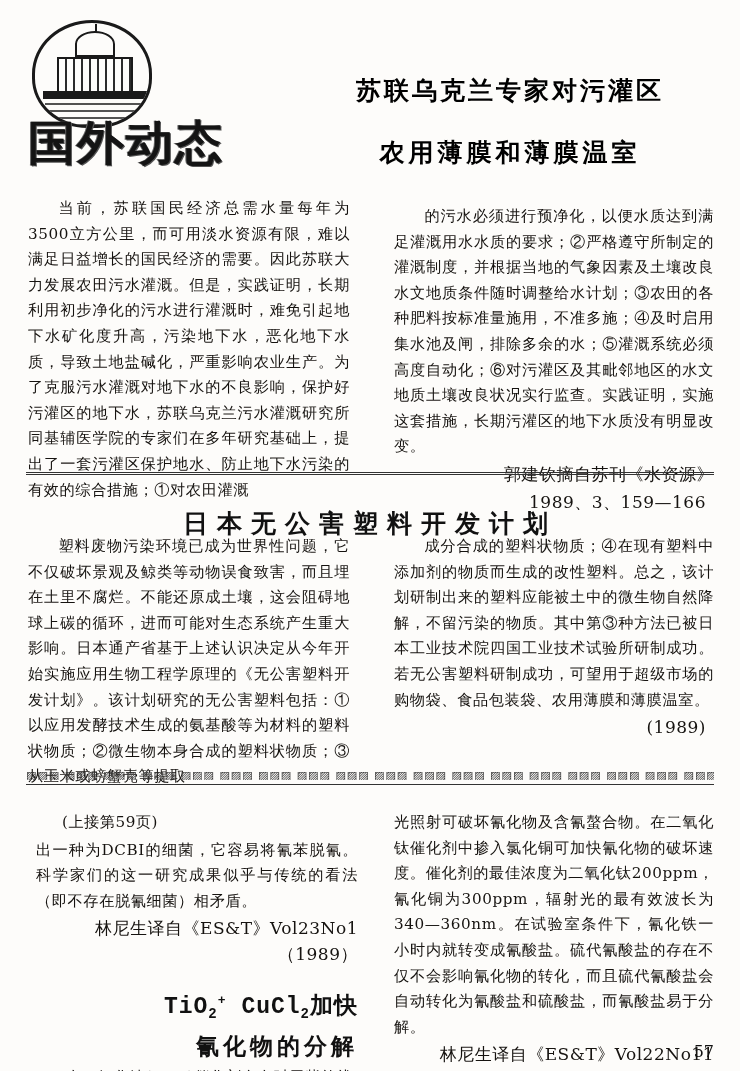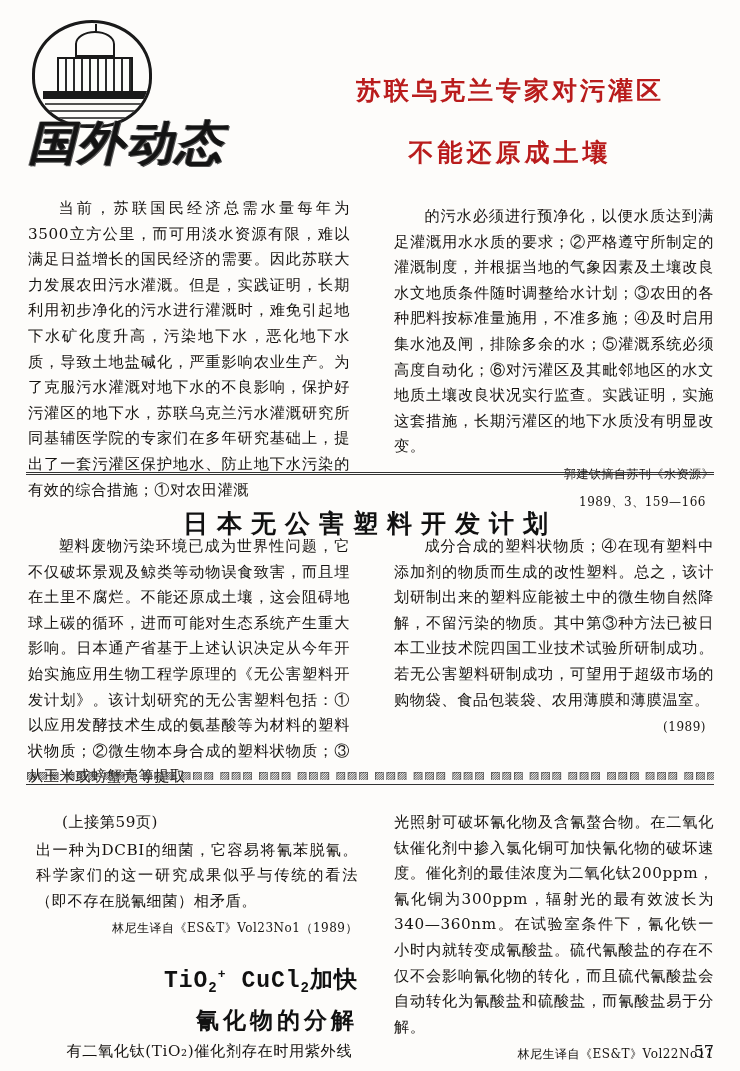--- a/index.html
+++ b/index.html
@@ -90,35 +90,34 @@
     position: absolute;
     left: 2px; top: 96px;
     width: 198px; height: 70px;
     font-family: "DejaVu Serif", serif;
     font-weight: 700;
     font-size: 47px;
     letter-spacing: 2px;
     color: #141414;
     white-space: nowrap;
     text-shadow: 1px 1px 0 #555, -1px 0 0 #666;
-    font-style: italic;
   }
 
   
   .main-title {
     position: absolute;
     left: 300px; top: 60px;
     width: 420px;
     text-align: center;
     font-family: "DejaVu Serif", serif;
     font-weight: 700;
     font-size: 25px;
     letter-spacing: 3px;
     line-height: 62px;
-    color: #b91c1c;
+    color: #000000;
   }
   .main-title .l2 { letter-spacing: 4px; }
 
   
   .art1 {
     position: absolute;
     left: 28px; top: 196px;
     width: 686px;
     height: 272px;
   }
@@ -135,21 +134,21 @@
   .art1 .c-left {
     position: absolute; left: 0; top: 0; width: 322px;
   }
   .art1 .c-right {
     position: absolute; left: 366px; top: 8px; width: 320px;
   }
   .sig {
     text-align: right;
     margin-top: 2px;
     font-family: "DejaVu Serif", serif;
-    font-size: 12px;
+    font-size: 17px;
     letter-spacing: .5px;
   }
   .sig.r2 { padding-right: 8px; }
 
   
   .rule {
     position: absolute;
     height: 0;
     border-top: 1px solid #333;
   }
@@ -243,21 +242,21 @@
         <div class="logo-building"></div>
         <div class="logo-base"></div>
         <div class="logo-waves"></div>
       </div>
       <div class="logo-chars">国外动态</div>
     </div>
   </div>
 
   <div class="main-title">
     <div class="l1">苏联乌克兰专家对污灌区</div>
-    <div class="l2">不能还原成土壤</div>
+    <div class="l2">农用薄膜和薄膜温室</div>
   </div>
 
   <div class="art1">
     <div class="col c-left">
       <p>当前，苏联国民经济总需水量每年为3500立方公里，而可用淡水资源有限，难以满足日益增长的国民经济的需要。因此苏联大力发展农田污水灌溉。但是，实践证明，长期利用初步净化的污水进行灌溉时，难免引起地下水矿化度升高，污染地下水，恶化地下水质，导致土地盐碱化，严重影响农业生产。为了克服污水灌溉对地下水的不良影响，保护好污灌区的地下水，苏联乌克兰污水灌溉研究所同基辅医学院的专家们在多年研究基础上，提出了一套污灌区保护地水、防止地下水污染的有效的综合措施；①对农田灌溉</p>
     </div>
     <div class="col c-right">
       <p>的污水必须进行预净化，以便水质达到满足灌溉用水水质的要求；②严格遵守所制定的灌溉制度，并根据当地的气象因素及土壤改良水文地质条件随时调整给水计划；③农田的各种肥料按标准量施用，不准多施；④及时启用集水池及闸，排除多余的水；⑤灌溉系统必须高度自动化；⑥对污灌区及其毗邻地区的水文地质土壤改良状况实行监查。实践证明，实施这套措施，长期污灌区的地下水质没有明显改变。</p>
       <div class="sig">郭建钦摘自苏刊《水资源》</div>
       <div class="sig r2">1989、3、159—166</div>

